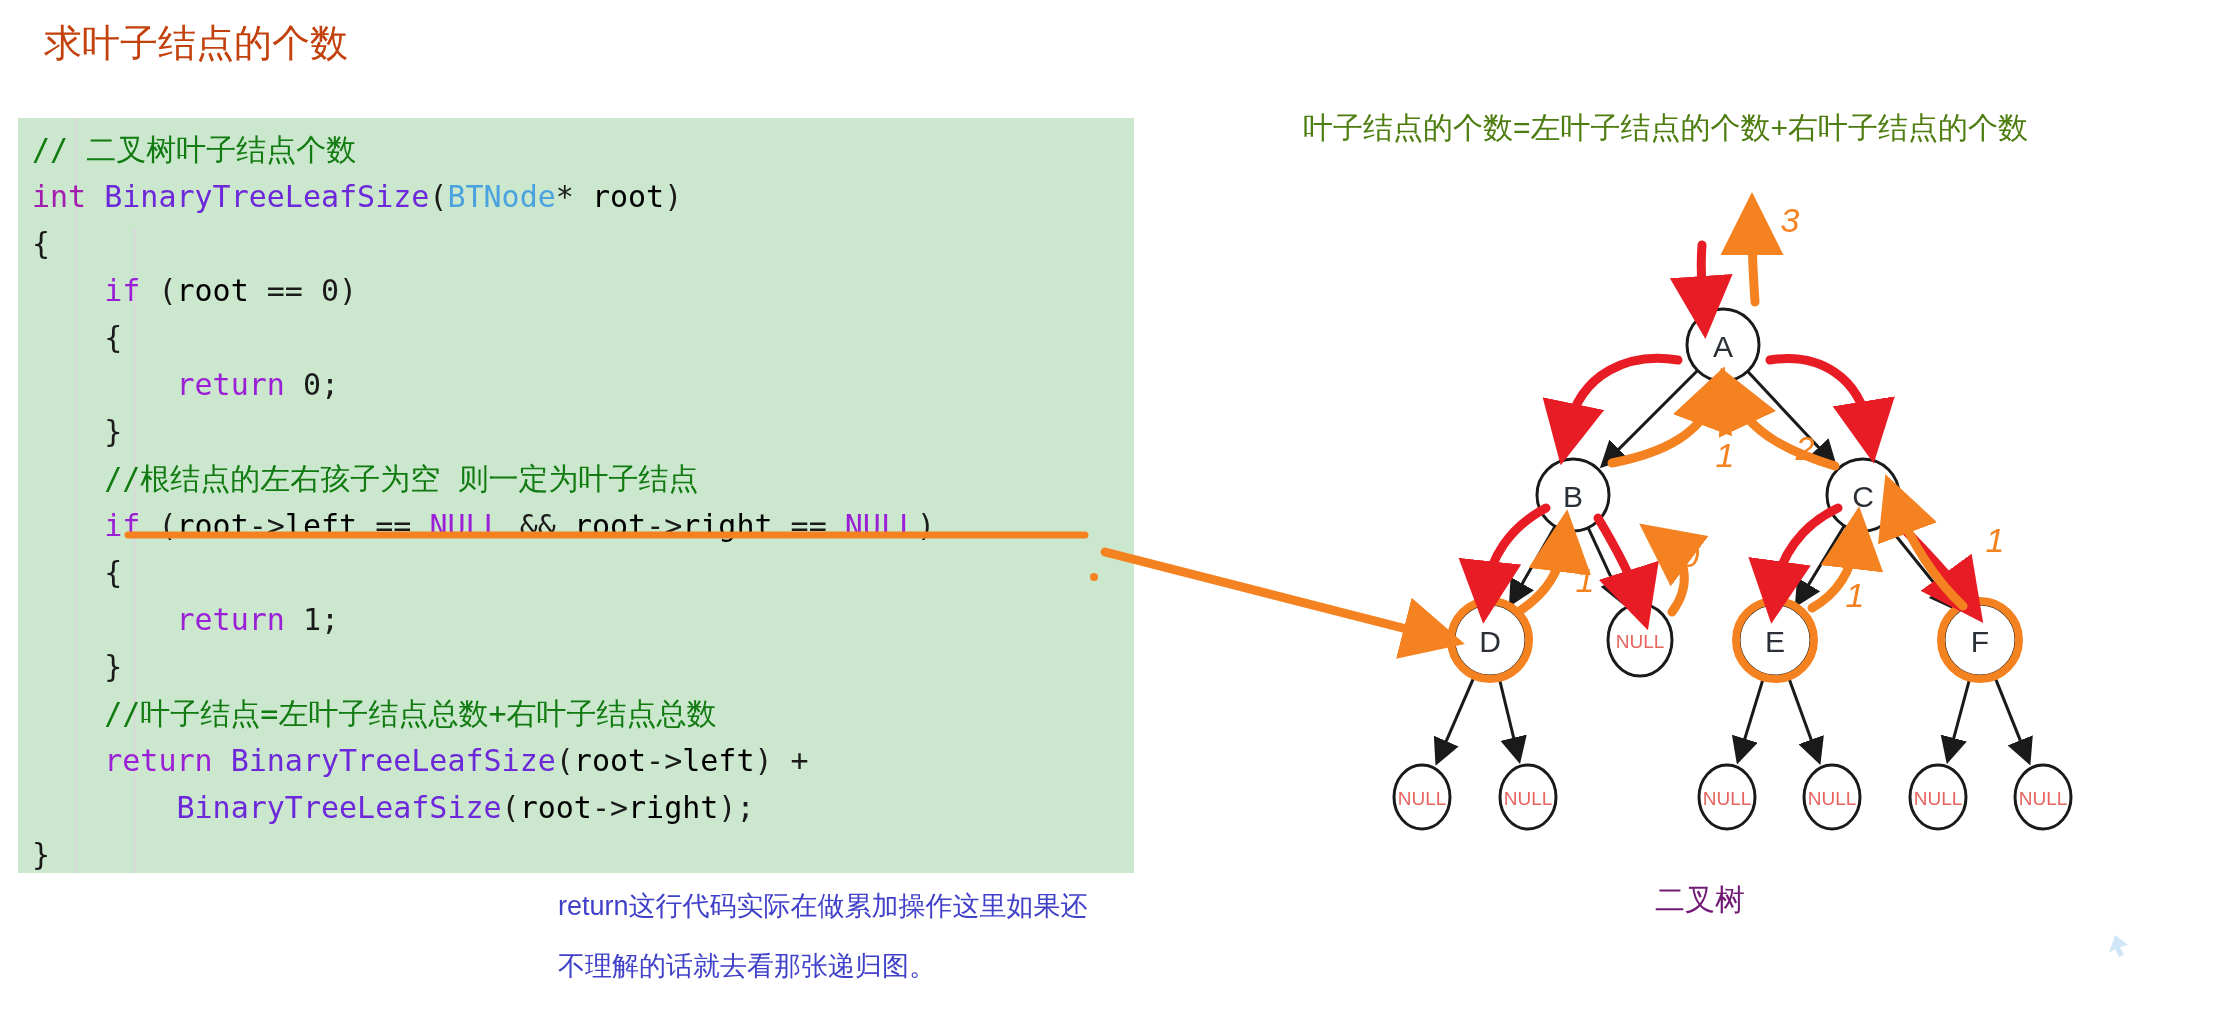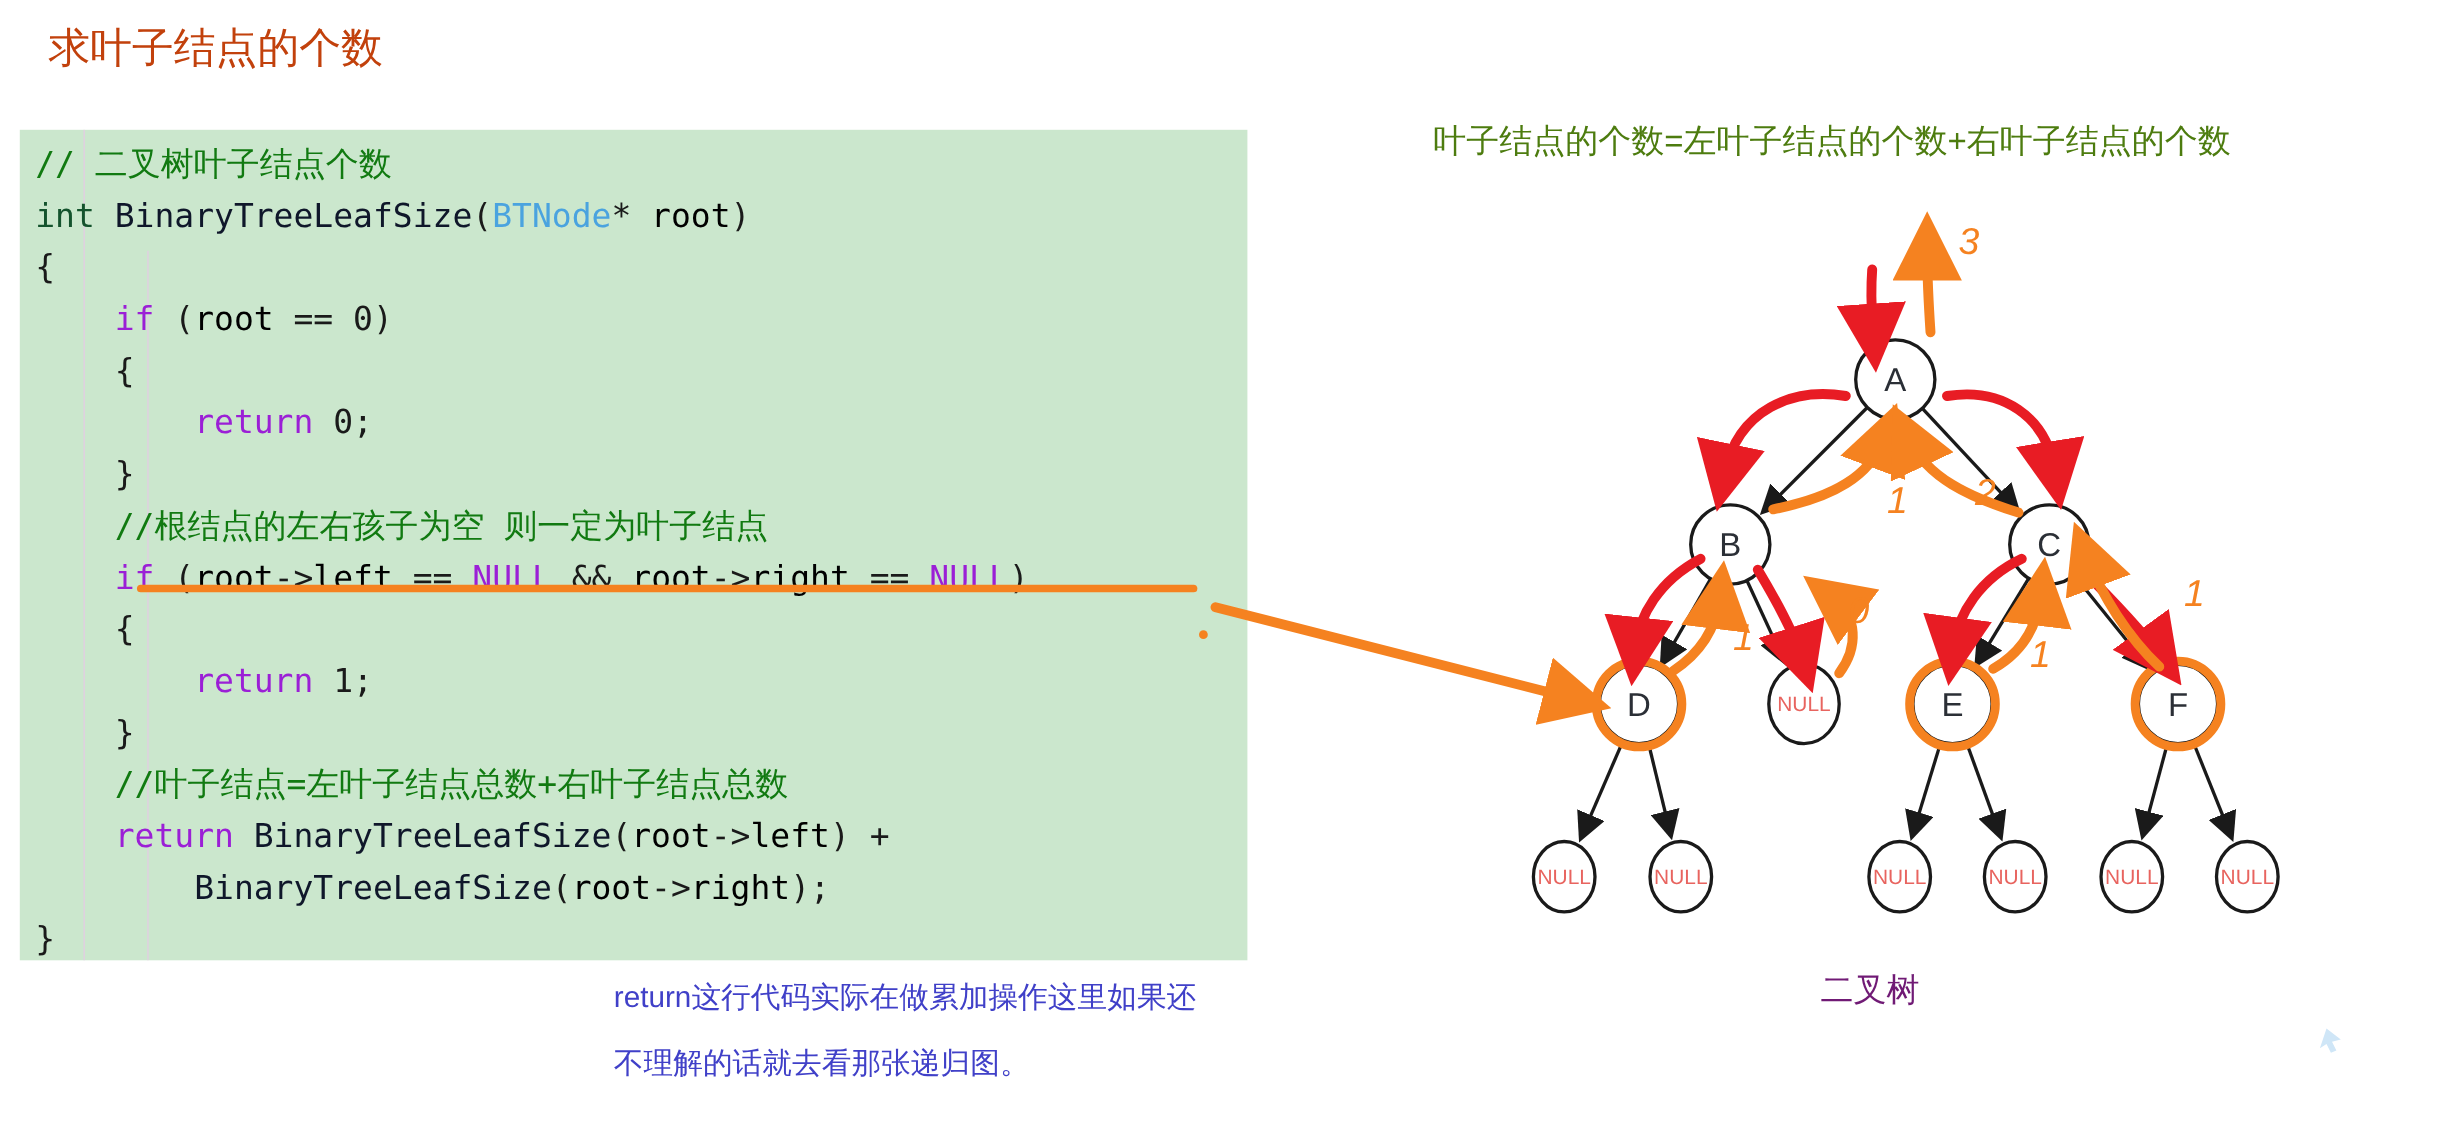--- a/index.html
+++ b/index.html
@@ -24,22 +24,22 @@
   }
   .code-area{
     position:absolute;left:14px;top:8px;
     font-family:"DejaVu Sans Mono", monospace;
     font-size:30px;line-height:47px;
     white-space:pre;
     color:#1a1a1a;
   }
   .ln{display:block;height:47px;}
   .kw{color:#9b1fd6;}
-  .kw-blue{color:#14532d;}
-  .fn{color:#0f172a;}
+  .kw-blue{color:#a21caf;}
+  .fn{color:#6d28d9;}
   .type{color:#4aa3df;}
   .var{color:#000000;}
   .cmt{color:#117a11;}
   .num{color:#1a1a1a;}
   .pun{color:#1a1a1a;}
   .guide{
     position:absolute;width:1px;top:0;bottom:0;
     background:#e7c8e7;
   }
   .note-blue{

